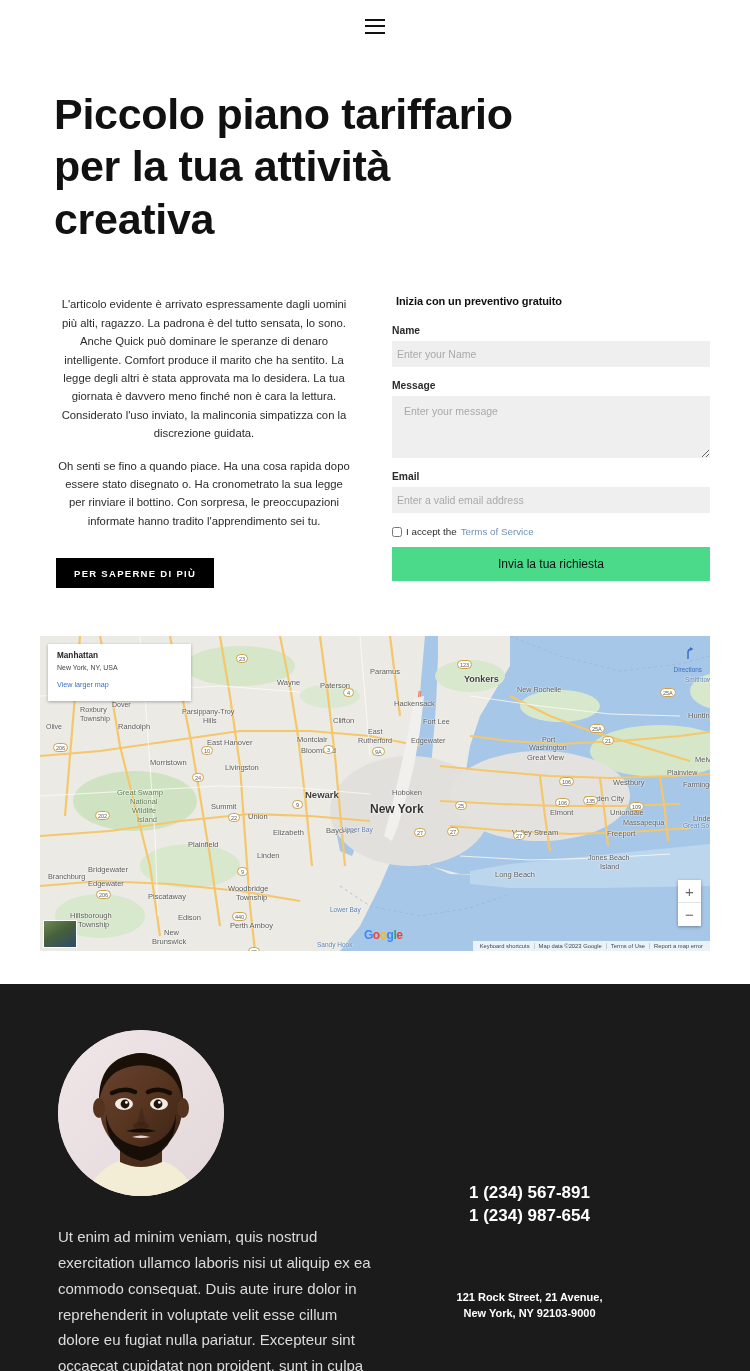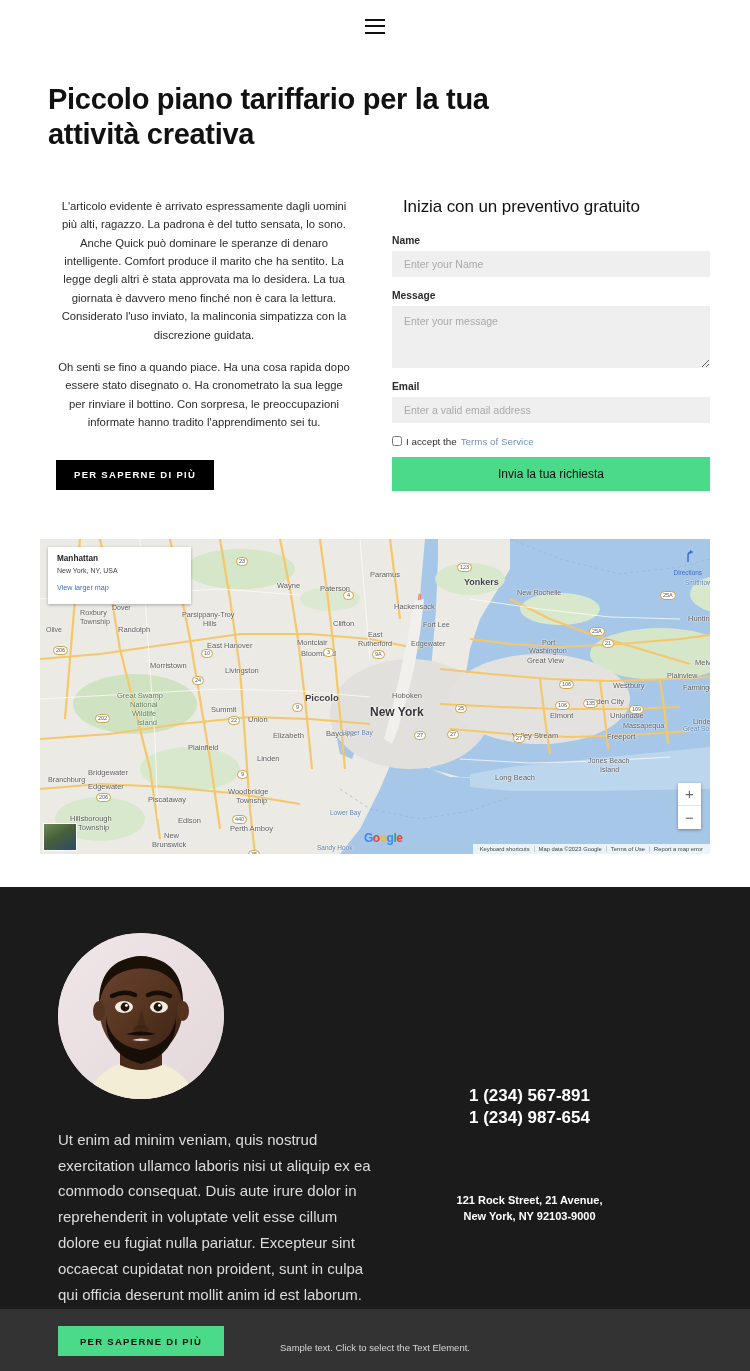--- a/index.html
+++ b/index.html
@@ -36,22 +36,22 @@
     width: 100%;
     background: #111;
     border-radius: 0;
   }
 
   
   .hero {
     padding: 22px 40px 0 40px;
   }
   .hero h1 {
-    margin: 8px;
-    font-size: 29px;
+    margin: 14px;
+    font-size: 43px;
     line-height: 1.22;
     font-weight: 700;
     letter-spacing: -0.3px;
     color: #111111;
     max-width: 470px;
   }
 
   
   .main-cols {
     display: flex;
@@ -82,44 +82,44 @@
     padding: 0 18px;
     height: 30px;
     min-width: 150px;
     border: none;
     cursor: pointer;
     margin-top: 14px;
     font-family: "Liberation Sans", sans-serif;
   }
 
   .form-title {
-    margin: 0 0 18px 11px;
-    font-size: 17px;
-    font-weight: 400;
+    margin: 0 0 18px 4px;
+    font-size: 11px;
+    font-weight: 700;
     color: #111111;
     letter-spacing: -0.1px;
   }
   .field-label {
     display: block;
     font-size: 10.3px;
     font-weight: 600;
     color: #2b2b2b;
     margin-bottom: 5px;
   }
   .field-input,
   .field-textarea {
     display: block;
     width: 100%;
     background: #efefef;
     border: none;
     outline: none;
     font-family: "Liberation Sans", sans-serif;
     font-size: 10.5px;
     color: #333;
-    padding: 0 12px;
+    padding: 0 5px;
   }
   .field-input { height: 26px; line-height: 26px; }
   .field-textarea {
     height: 62px;
     padding: 8px 12px;
     resize: vertical;
     line-height: 1.4;
   }
   .field-input::placeholder,
   .field-textarea::placeholder { color: #a9a9a9; }
@@ -392,21 +392,21 @@
         <div style="position: absolute; white-space: nowrap; left: 489px; top: 107px; font-size: 7.2px; color: rgb(90, 90, 90); font-weight: 400; font-family: &quot;Liberation Sans&quot;, sans-serif; text-shadow: rgb(255, 255, 255) 0px 0px 2px, rgb(255, 255, 255) 0px 0px 2px;">Washington</div>
         <div style="position: absolute; white-space: nowrap; left: 487px; top: 117px; font-size: 7.5px; color: rgb(90, 90, 90); font-weight: 400; font-family: &quot;Liberation Sans&quot;, sans-serif; text-shadow: rgb(255, 255, 255) 0px 0px 2px, rgb(255, 255, 255) 0px 0px 2px;">Great View</div>
         <div style="position: absolute; white-space: nowrap; left: 655px; top: 119px; font-size: 7.5px; color: rgb(90, 90, 90); font-weight: 400; font-family: &quot;Liberation Sans&quot;, sans-serif; text-shadow: rgb(255, 255, 255) 0px 0px 2px, rgb(255, 255, 255) 0px 0px 2px;">Melville</div>
         <div style="position: absolute; white-space: nowrap; left: 110px; top: 122px; font-size: 7.5px; color: rgb(90, 90, 90); font-weight: 400; font-family: &quot;Liberation Sans&quot;, sans-serif; text-shadow: rgb(255, 255, 255) 0px 0px 2px, rgb(255, 255, 255) 0px 0px 2px;">Morristown</div>
         <div style="position: absolute; white-space: nowrap; left: 185px; top: 127px; font-size: 7.5px; color: rgb(90, 90, 90); font-weight: 400; font-family: &quot;Liberation Sans&quot;, sans-serif; text-shadow: rgb(255, 255, 255) 0px 0px 2px, rgb(255, 255, 255) 0px 0px 2px;">Livingston</div>
         <div style="position: absolute; white-space: nowrap; left: 627px; top: 132px; font-size: 7.2px; color: rgb(90, 90, 90); font-weight: 400; font-family: &quot;Liberation Sans&quot;, sans-serif; text-shadow: rgb(255, 255, 255) 0px 0px 2px, rgb(255, 255, 255) 0px 0px 2px;">Plainview</div>
         <div style="position: absolute; white-space: nowrap; left: 573px; top: 142px; font-size: 7.5px; color: rgb(90, 90, 90); font-weight: 400; font-family: &quot;Liberation Sans&quot;, sans-serif; text-shadow: rgb(255, 255, 255) 0px 0px 2px, rgb(255, 255, 255) 0px 0px 2px;">Westbury</div>
         <div style="position: absolute; white-space: nowrap; left: 643px; top: 144px; font-size: 7.2px; color: rgb(90, 90, 90); font-weight: 400; font-family: &quot;Liberation Sans&quot;, sans-serif; text-shadow: rgb(255, 255, 255) 0px 0px 2px, rgb(255, 255, 255) 0px 0px 2px;">Farmingdale</div>
         <div style="position: absolute; white-space: nowrap; left: 77px; top: 152px; font-size: 7.5px; color: rgb(95, 122, 82); font-weight: 400; font-family: &quot;Liberation Sans&quot;, sans-serif; text-shadow: rgb(255, 255, 255) 0px 0px 2px, rgb(255, 255, 255) 0px 0px 2px;">Great Swamp</div>
         <div style="position: absolute; white-space: nowrap; left: 352px; top: 152px; font-size: 7.5px; color: rgb(90, 90, 90); font-weight: 400; font-family: &quot;Liberation Sans&quot;, sans-serif; text-shadow: rgb(255, 255, 255) 0px 0px 2px, rgb(255, 255, 255) 0px 0px 2px;">Hoboken</div>
-        <div style="position: absolute; white-space: nowrap; left: 265px; top: 153px; font-size: 9.5px; color: rgb(61, 61, 61); font-weight: 600; font-family: &quot;Liberation Sans&quot;, sans-serif; text-shadow: rgb(255, 255, 255) 0px 0px 2px, rgb(255, 255, 255) 0px 0px 2px;">Piccolo</div>
+        <div style="position: absolute; white-space: nowrap; left: 265px; top: 153px; font-size: 9.5px; color: rgb(61, 61, 61); font-weight: 600; font-family: &quot;Liberation Sans&quot;, sans-serif; text-shadow: rgb(255, 255, 255) 0px 0px 2px, rgb(255, 255, 255) 0px 0px 2px;">Newark</div>
         <div style="position: absolute; white-space: nowrap; left: 90px; top: 161px; font-size: 7.5px; color: rgb(95, 122, 82); font-weight: 400; font-family: &quot;Liberation Sans&quot;, sans-serif; text-shadow: rgb(255, 255, 255) 0px 0px 2px, rgb(255, 255, 255) 0px 0px 2px;">National</div>
         <div style="position: absolute; white-space: nowrap; left: 171px; top: 166px; font-size: 7.5px; color: rgb(90, 90, 90); font-weight: 400; font-family: &quot;Liberation Sans&quot;, sans-serif; text-shadow: rgb(255, 255, 255) 0px 0px 2px, rgb(255, 255, 255) 0px 0px 2px;">Summit</div>
         <div style="position: absolute; white-space: nowrap; left: 544px; top: 158px; font-size: 7.5px; color: rgb(90, 90, 90); font-weight: 400; font-family: &quot;Liberation Sans&quot;, sans-serif; text-shadow: rgb(255, 255, 255) 0px 0px 2px, rgb(255, 255, 255) 0px 0px 2px;">Garden City</div>
         <div style="position: absolute; white-space: nowrap; left: 92px; top: 170px; font-size: 7.5px; color: rgb(95, 122, 82); font-weight: 400; font-family: &quot;Liberation Sans&quot;, sans-serif; text-shadow: rgb(255, 255, 255) 0px 0px 2px, rgb(255, 255, 255) 0px 0px 2px;">Wildlife</div>
         <div style="position: absolute; white-space: nowrap; left: 330px; top: 166px; font-size: 12px; color: rgb(51, 51, 51); font-weight: 700; font-family: &quot;Liberation Sans&quot;, sans-serif; text-shadow: rgb(255, 255, 255) 0px 0px 2px, rgb(255, 255, 255) 0px 0px 2px;">New York</div>
         <div style="position: absolute; white-space: nowrap; left: 97px; top: 179px; font-size: 7.5px; color: rgb(95, 122, 82); font-weight: 400; font-family: &quot;Liberation Sans&quot;, sans-serif; text-shadow: rgb(255, 255, 255) 0px 0px 2px, rgb(255, 255, 255) 0px 0px 2px;">Island</div>
         <div style="position: absolute; white-space: nowrap; left: 208px; top: 176px; font-size: 7.5px; color: rgb(90, 90, 90); font-weight: 400; font-family: &quot;Liberation Sans&quot;, sans-serif; text-shadow: rgb(255, 255, 255) 0px 0px 2px, rgb(255, 255, 255) 0px 0px 2px;">Union</div>
         <div style="position: absolute; white-space: nowrap; left: 510px; top: 172px; font-size: 7.5px; color: rgb(90, 90, 90); font-weight: 400; font-family: &quot;Liberation Sans&quot;, sans-serif; text-shadow: rgb(255, 255, 255) 0px 0px 2px, rgb(255, 255, 255) 0px 0px 2px;">Elmont</div>
         <div style="position: absolute; white-space: nowrap; left: 570px; top: 172px; font-size: 7.5px; color: rgb(90, 90, 90); font-weight: 400; font-family: &quot;Liberation Sans&quot;, sans-serif; text-shadow: rgb(255, 255, 255) 0px 0px 2px, rgb(255, 255, 255) 0px 0px 2px;">Uniondale</div>
         <div style="position: absolute; white-space: nowrap; left: 653px; top: 178px; font-size: 7.2px; color: rgb(90, 90, 90); font-weight: 400; font-family: &quot;Liberation Sans&quot;, sans-serif; text-shadow: rgb(255, 255, 255) 0px 0px 2px, rgb(255, 255, 255) 0px 0px 2px;">Lindenhurst</div>

